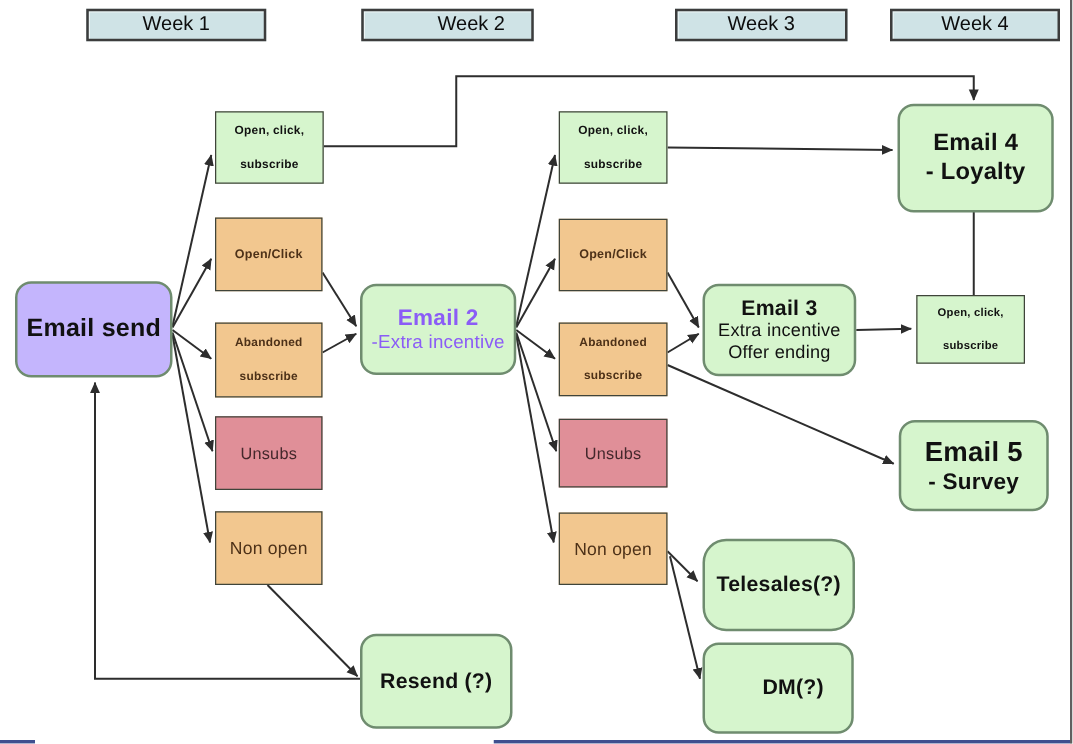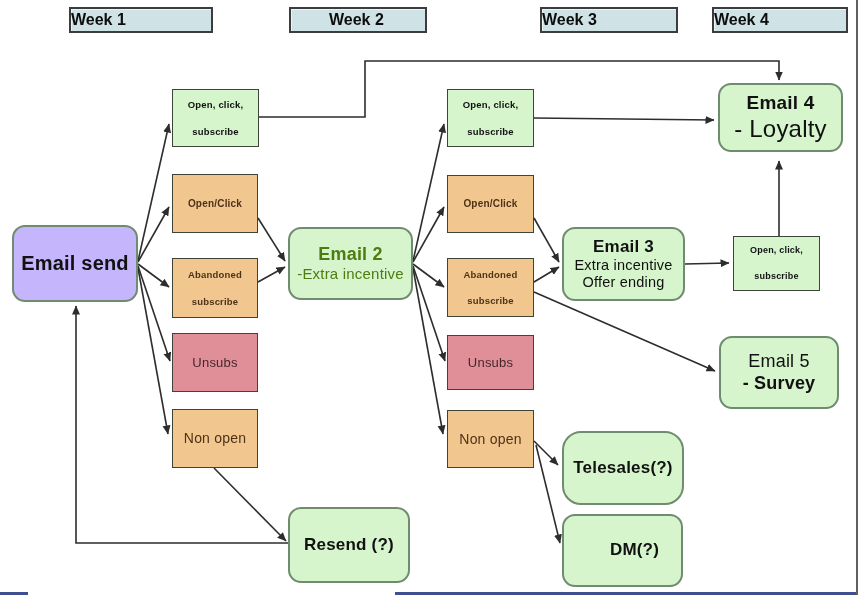--- a/index.html
+++ b/index.html
@@ -2,22 +2,22 @@
 <html><head>
 <meta charset="utf-8">
 <style>
   html,body{margin:0;padding:0;background:#fff;font-family:"Liberation Sans",sans-serif;}
   #canvas{position:relative;overflow:hidden;border-right:2px solid #606060;box-sizing:border-box;}
   #edges{position:absolute;left:0;top:0;pointer-events:none;}
   .node{position:absolute;display:flex;flex-direction:column;justify-content:center;align-items:center;
         text-align:center;line-height:1.18;box-sizing:border-box;letter-spacing:.2px;}
   .node.rect{border-style:solid;border-width:1.6px;gap:15px;}
   .node.rounded{border-style:solid;border-width:2px;border-radius:13px;}
-  .hdr{position:absolute;display:flex;justify-content:flex-start;align-items:center;box-sizing:border-box;
-       border:2px solid #3c3c3c;font-weight:bold;font-size:16px;color:#0d0d0d;
+  .hdr{position:absolute;display:flex;justify-content:center;align-items:center;box-sizing:border-box;
+       border:2px solid #3c3c3c;font-weight:normal;font-size:16px;color:#0d0d0d;
        box-shadow:inset 1px 1px 0 rgba(255,255,255,.6);}
   .node span{display:block;white-space:nowrap;}
   .artifact{position:absolute;}
 </style>
 </head>
 <body>
 
 <div id="canvas" style="width: 858px; height: 595px; background: rgb(255, 255, 255);">
   <svg id="edges" xmlns="http://www.w3.org/2000/svg" width="858" height="595">
     <defs>
@@ -77,21 +77,21 @@
       <div class="node rect" style="left: 172px; top: 258px; width: 86px; height: 60px; background: rgb(242, 199, 143); border-color: rgb(63, 68, 58); color: rgb(77, 49, 24);">
         <span style="font-size: 9.5px; font-weight: 700;">Abandoned</span>
         <span style="font-size: 9.5px; font-weight: 700;">subscribe</span>
       </div>
       <div class="node rect" style="left: 172px; top: 333px; width: 86px; height: 59px; background: rgb(224, 143, 152); border-color: rgb(63, 68, 58); color: rgb(68, 40, 44);">
         <span style="font-size: 13px; font-weight: 400;">Unsubs</span>
       </div>
       <div class="node rect" style="left: 172px; top: 409px; width: 86px; height: 59px; background: rgb(242, 199, 143); border-color: rgb(63, 68, 58); color: rgb(77, 49, 24);">
         <span style="font-size: 14px; font-weight: 400;">Non open</span>
       </div>
-      <div class="node rounded" style="left: 288px; top: 227px; width: 125px; height: 73px; background: rgb(214, 245, 205); border-color: rgb(111, 140, 111); color: #4d7c0f;">
+      <div class="node rounded" style="left: 288px; top: 227px; width: 125px; height: 73px; background: rgb(214, 245, 205); border-color: rgb(111, 140, 111); color: #8b5cf6;">
         <span style="font-size: 18px; font-weight: 700;">Email 2</span>
         <span style="font-size: 15px; font-weight: 400;">-Extra incentive</span>
       </div>
       <div class="node rounded" style="left: 288px; top: 507px; width: 122px; height: 76px; background: rgb(214, 245, 205); border-color: rgb(111, 140, 111); color: rgb(17, 17, 17);">
         <span style="font-size: 17px; font-weight: 700;">Resend (?)</span>
       </div>
       <div class="node rect" style="left: 447px; top: 89px; width: 87px; height: 58px; background: rgb(214, 245, 205); border-color: rgb(63, 68, 58); color: rgb(17, 17, 17);">
         <span style="font-size: 9.5px; font-weight: 700;">Open, click,</span>
         <span style="font-size: 9.5px; font-weight: 700;">subscribe</span>
       </div>
@@ -112,28 +112,28 @@
         <span style="font-size: 17px; font-weight: 700;">Email 3</span>
         <span style="font-size: 14.5px; font-weight: 400;">Extra incentive</span>
         <span style="font-size: 14.5px; font-weight: 400;">Offer ending</span>
       </div>
       <div class="node rounded" style="left: 562px; top: 431px; width: 122px; height: 74px; background: rgb(214, 245, 205); border-color: rgb(111, 140, 111); color: rgb(17, 17, 17); border-radius: 19px;">
         <span style="font-size: 17px; font-weight: 700;">Telesales(?)</span>
       </div>
       <div class="node rounded" style="left: 562px; top: 514px; width: 121px; height: 73px; background: rgb(214, 245, 205); border-color: rgb(111, 140, 111); color: rgb(17, 17, 17); padding-left: 24px;">
         <span style="font-size: 17px; font-weight: 700;">DM(?)</span>
       </div>
-      <div class="node rounded" style="left: 718px; top: 83px; width: 125px; height: 69px; background: rgb(214, 245, 205); border-color: rgb(111, 140, 111); color: rgb(17, 17, 17);">
+      <div class="node rounded" style="left: 718px; top: 83px; width: 125px; height: 87px; background: rgb(214, 245, 205); border-color: rgb(111, 140, 111); color: rgb(17, 17, 17);">
         <span style="font-size: 19px; font-weight: 700;">Email 4</span>
-        <span style="font-size: 24px; font-weight: 400;">- Loyalty</span>
+        <span style="font-size: 19px; font-weight: 700;">- Loyalty</span>
       </div>
       <div class="node rect" style="left: 733px; top: 236px; width: 87px; height: 55px; background: rgb(214, 245, 205); border-color: rgb(63, 68, 58); color: rgb(17, 17, 17);">
         <span style="font-size: 9px; font-weight: 700;">Open, click,</span>
         <span style="font-size: 9px; font-weight: 700;">subscribe</span>
       </div>
       <div class="node rounded" style="left: 719px; top: 336px; width: 120px; height: 73px; background: rgb(214, 245, 205); border-color: rgb(111, 140, 111); color: rgb(17, 17, 17);">
-        <span style="font-size: 18px; font-weight: 400;">Email 5</span>
+        <span style="font-size: 22px; font-weight: 700;">Email 5</span>
         <span style="font-size: 18px; font-weight: 700;">- Survey</span>
       </div>
     </div>
   <div class="artifact" style="left: 395px; bottom: 0px; width: 463px; height: 3px; background: rgb(63, 79, 143);"></div>
   <div class="artifact" style="left: 0px; bottom: 0px; width: 28px; height: 3px; background: rgb(63, 79, 143);"></div>
 </div>
 
 </body></html>

